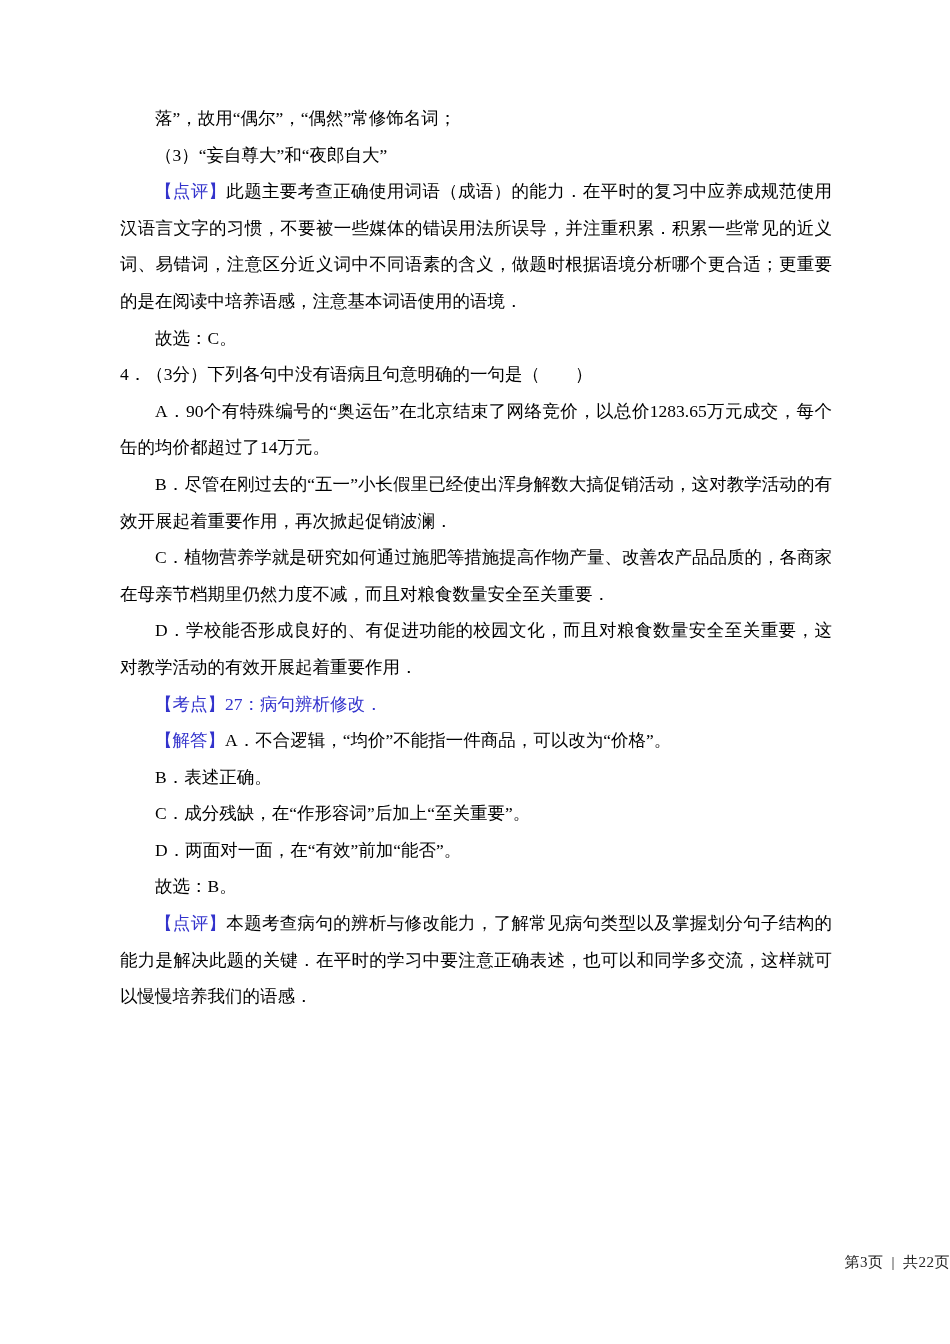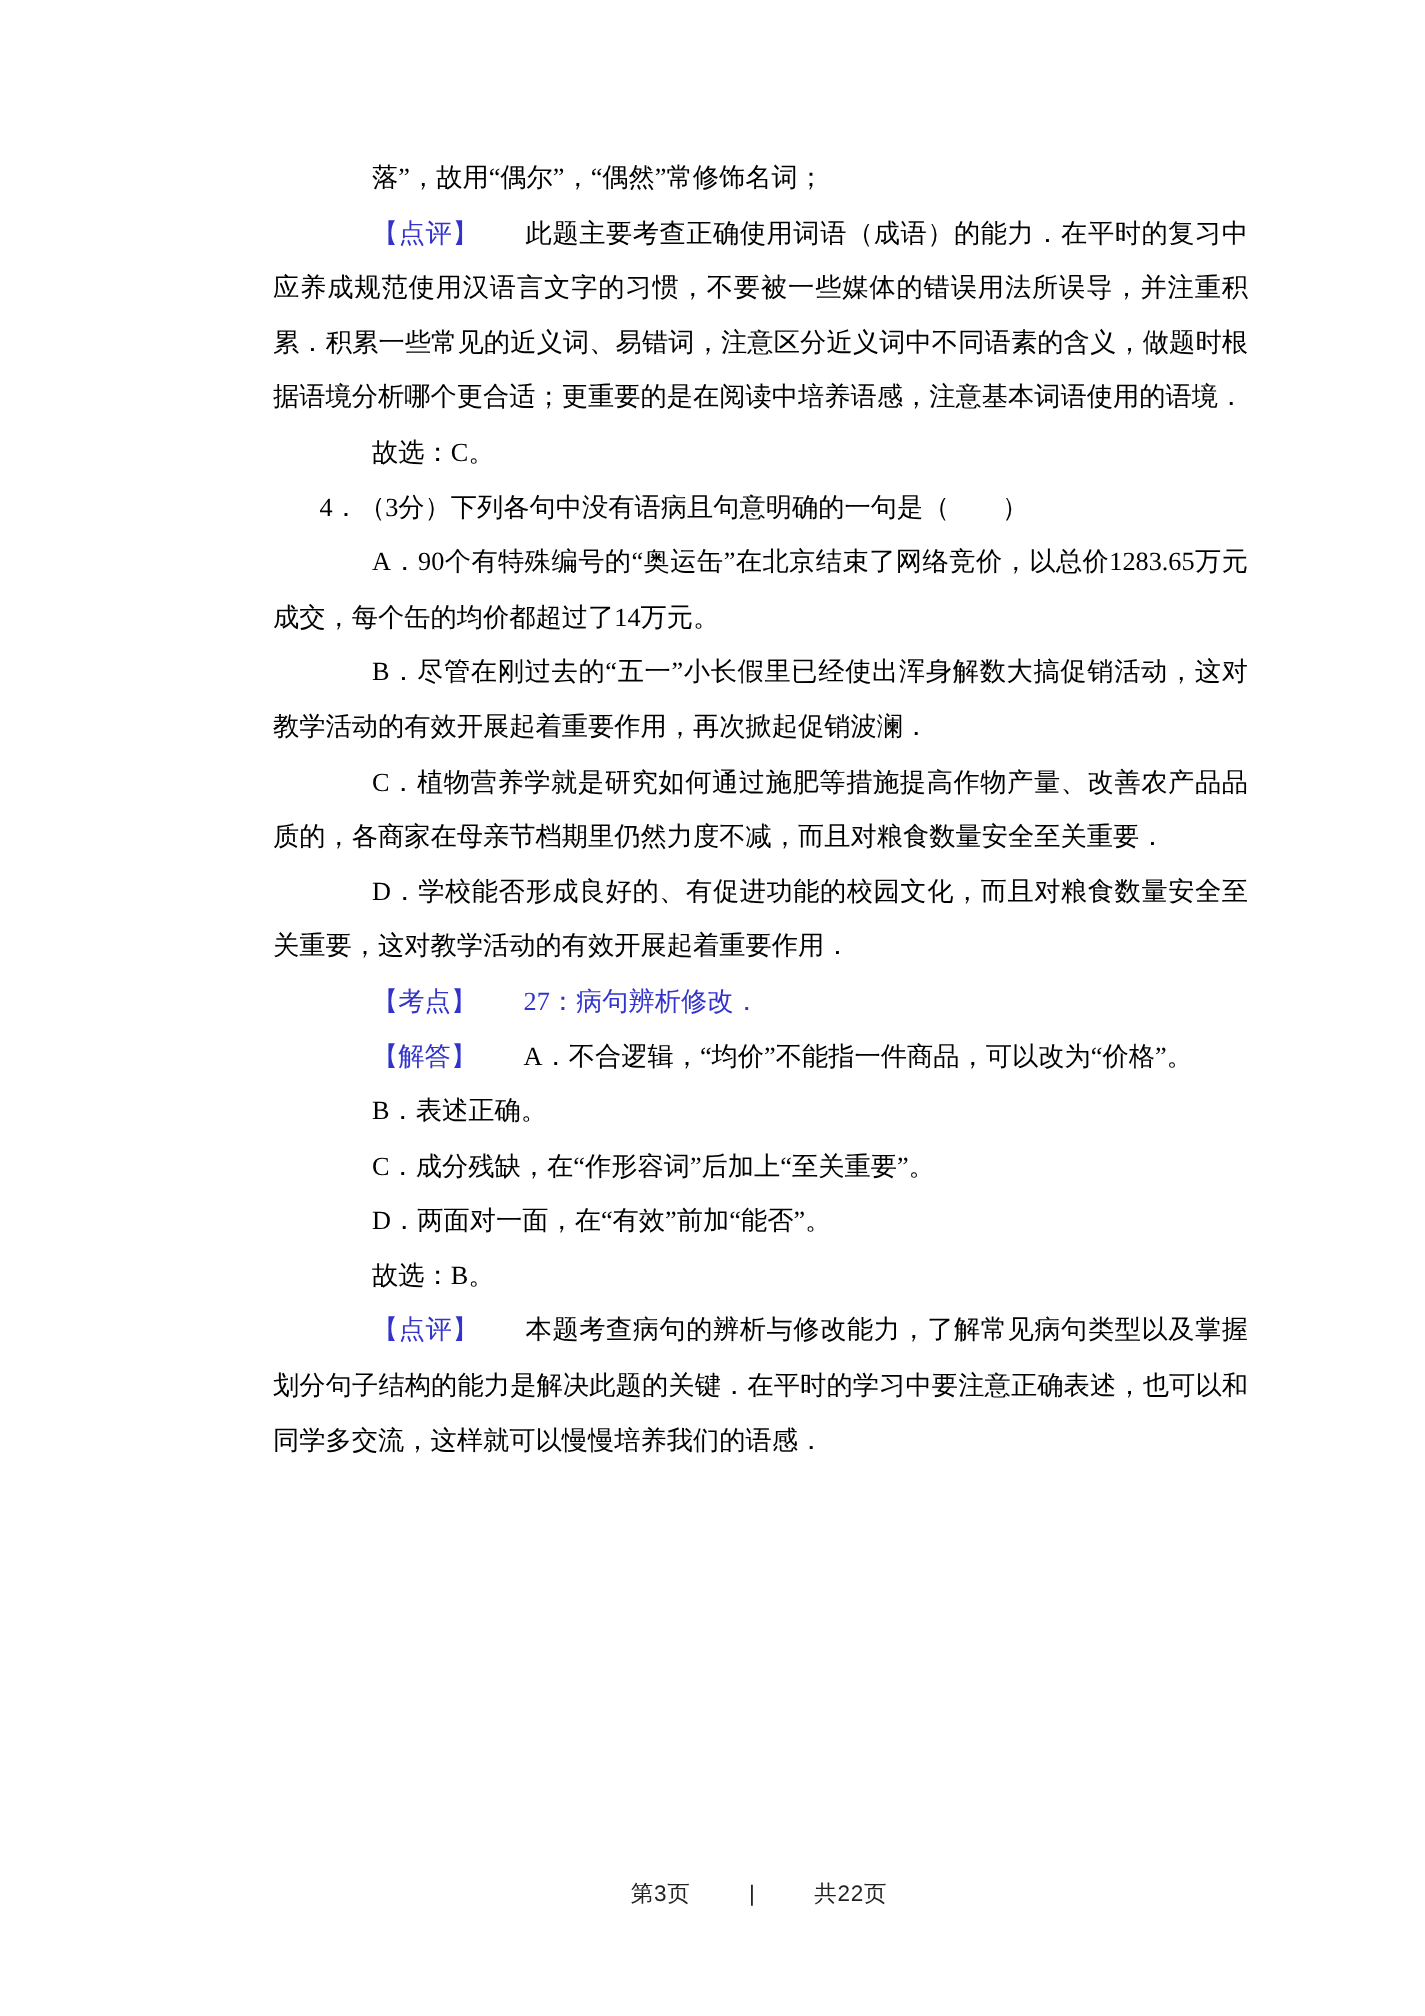--- a/index.html
+++ b/index.html
@@ -1,20 +1,20 @@
 <!DOCTYPE html>
 <html lang="zh" style="--tag-color: #3333cc; --text-color: #000000; --footer-color: #222222;"><head>
 <meta charset="utf-8">
 <style>
   :root {
     --tag-color: #3333cc;
     --text-color: #000000;
     --footer-color: #222222;
   }
-  * { box-sizing: border-box; padding-left: 31px; }
+  * { box-sizing: border-box; }
   html, body {
     margin: 0;
     padding: 0;
     background: #ffffff;
   }
   .page {
     position: relative;
     width: 950px;
     height: 1344px;
     background: #ffffff;
@@ -45,37 +45,38 @@
     color: var(--tag-color);
   }
   .seg.normal {
     color: var(--text-color);
   }
   .page-footer {
     position: absolute;
     left: 0;
     right: 0;
     bottom: 72px;
-    text-align: center;
+    text-align: right;
     font-size: 15px;
     color: var(--footer-color);
-    font-family: Liberation Sans, sans-serif;
+    font-family: Liberation Serif, serif;
     letter-spacing: 0.5px;
   }
   .page-footer .sep {
     margin: 0 8px;
     color: var(--footer-color);
   }
 </style>
 </head>
 <body>
 
 <div class="page">
   <main class="content">
       <div class="para indent"><span class="seg normal">落”，故用“偶尔”，“偶然”常修饰名词；</span></div>
+      <div class="para indent"><span class="seg normal">（3）“妄自尊大”和“夜郎自大”</span></div>
       <div class="para indent"><span class="seg tag">【点评】</span><span class="seg normal">此题主要考查正确使用词语（成语）的能力．在平时的复习中应养成规范使用汉语言文字的习惯，不要被一些媒体的错误用法所误导，并注重积累．积累一些常见的近义词、易错词，注意区分近义词中不同语素的含义，做题时根据语境分析哪个更合适；更重要的是在阅读中培养语感，注意基本词语使用的语境．</span></div>
       <div class="para indent"><span class="seg normal">故选：C。</span></div>
       <div class="para"><span class="seg normal">4．（3分）下列各句中没有语病且句意明确的一句是（　　）</span></div>
       <div class="para indent"><span class="seg normal">A．90个有特殊编号的“奥运缶”在北京结束了网络竞价，以总价1283.65万元成交，每个缶的均价都超过了14万元。</span></div>
       <div class="para indent"><span class="seg normal">B．尽管在刚过去的“五一”小长假里已经使出浑身解数大搞促销活动，这对教学活动的有效开展起着重要作用，再次掀起促销波澜．</span></div>
       <div class="para indent"><span class="seg normal">C．植物营养学就是研究如何通过施肥等措施提高作物产量、改善农产品品质的，各商家在母亲节档期里仍然力度不减，而且对粮食数量安全至关重要．</span></div>
       <div class="para indent"><span class="seg normal">D．学校能否形成良好的、有促进功能的校园文化，而且对粮食数量安全至关重要，这对教学活动的有效开展起着重要作用．</span></div>
       <div class="para indent"><span class="seg tag">【考点】</span><span class="seg link">27：病句辨析修改．</span></div>
       <div class="para indent"><span class="seg tag">【解答】</span><span class="seg normal">A．不合逻辑，“均价”不能指一件商品，可以改为“价格”。</span></div>
       <div class="para indent"><span class="seg normal">B．表述正确。</span></div>

